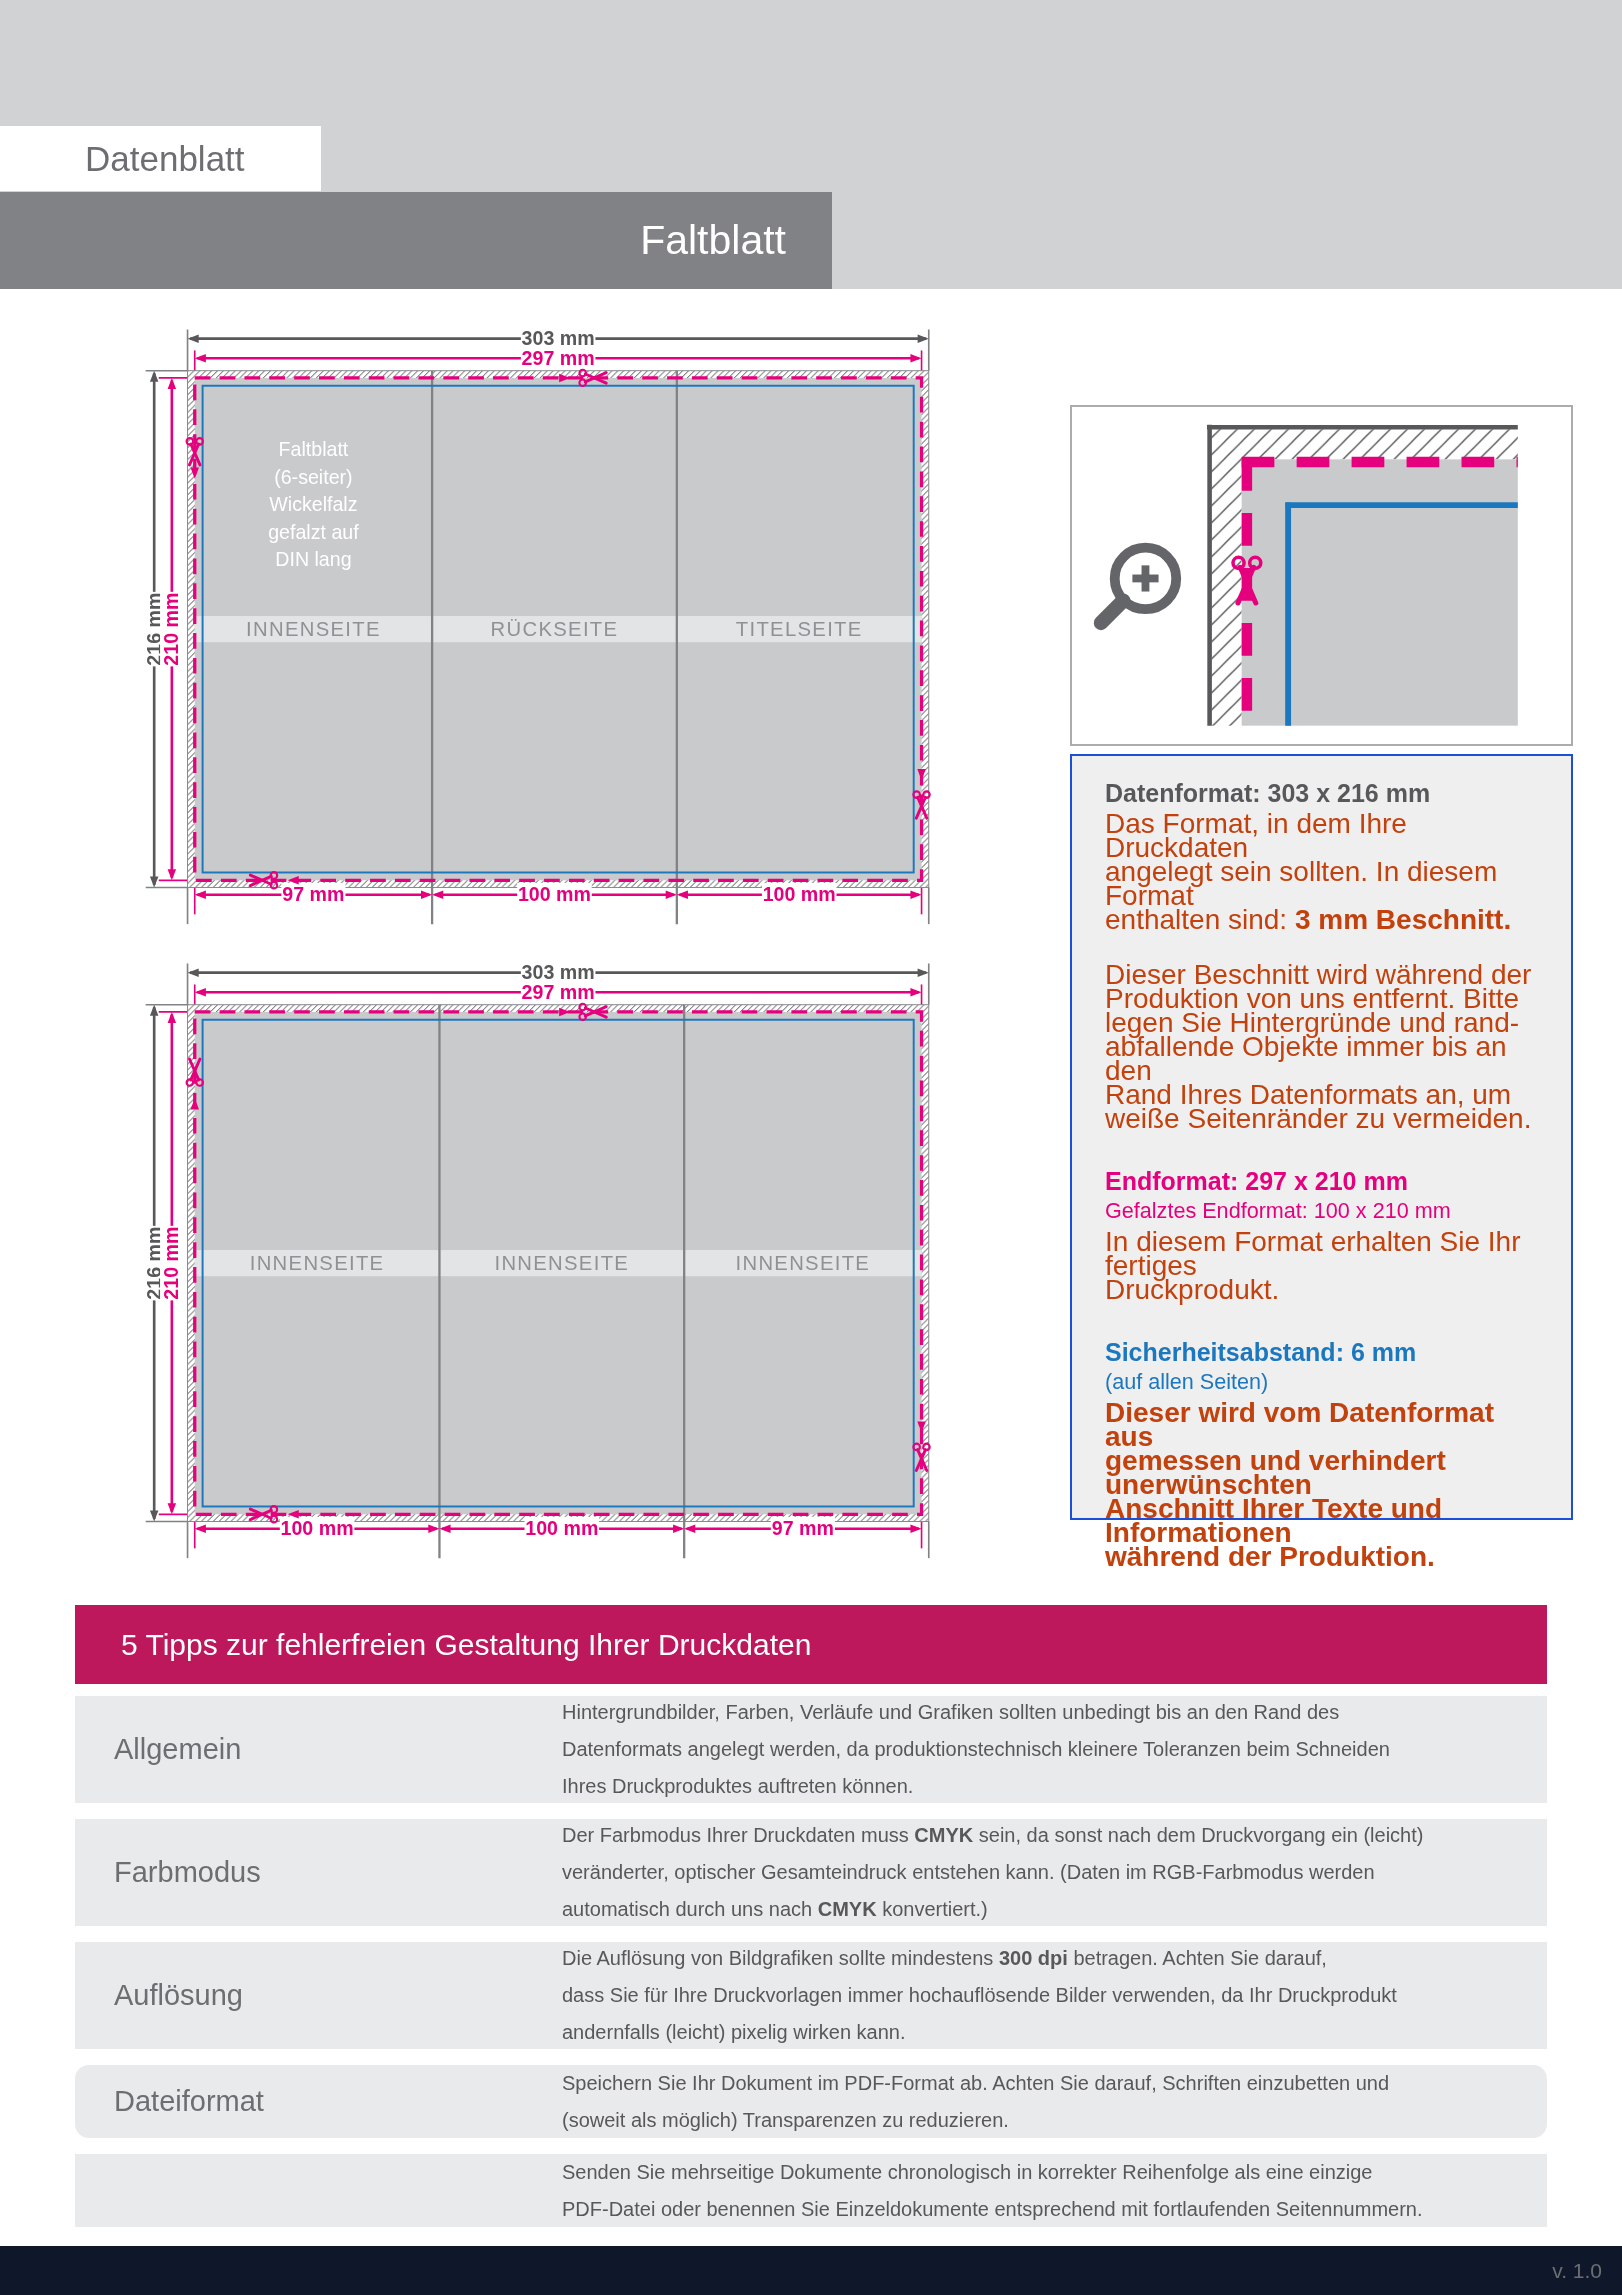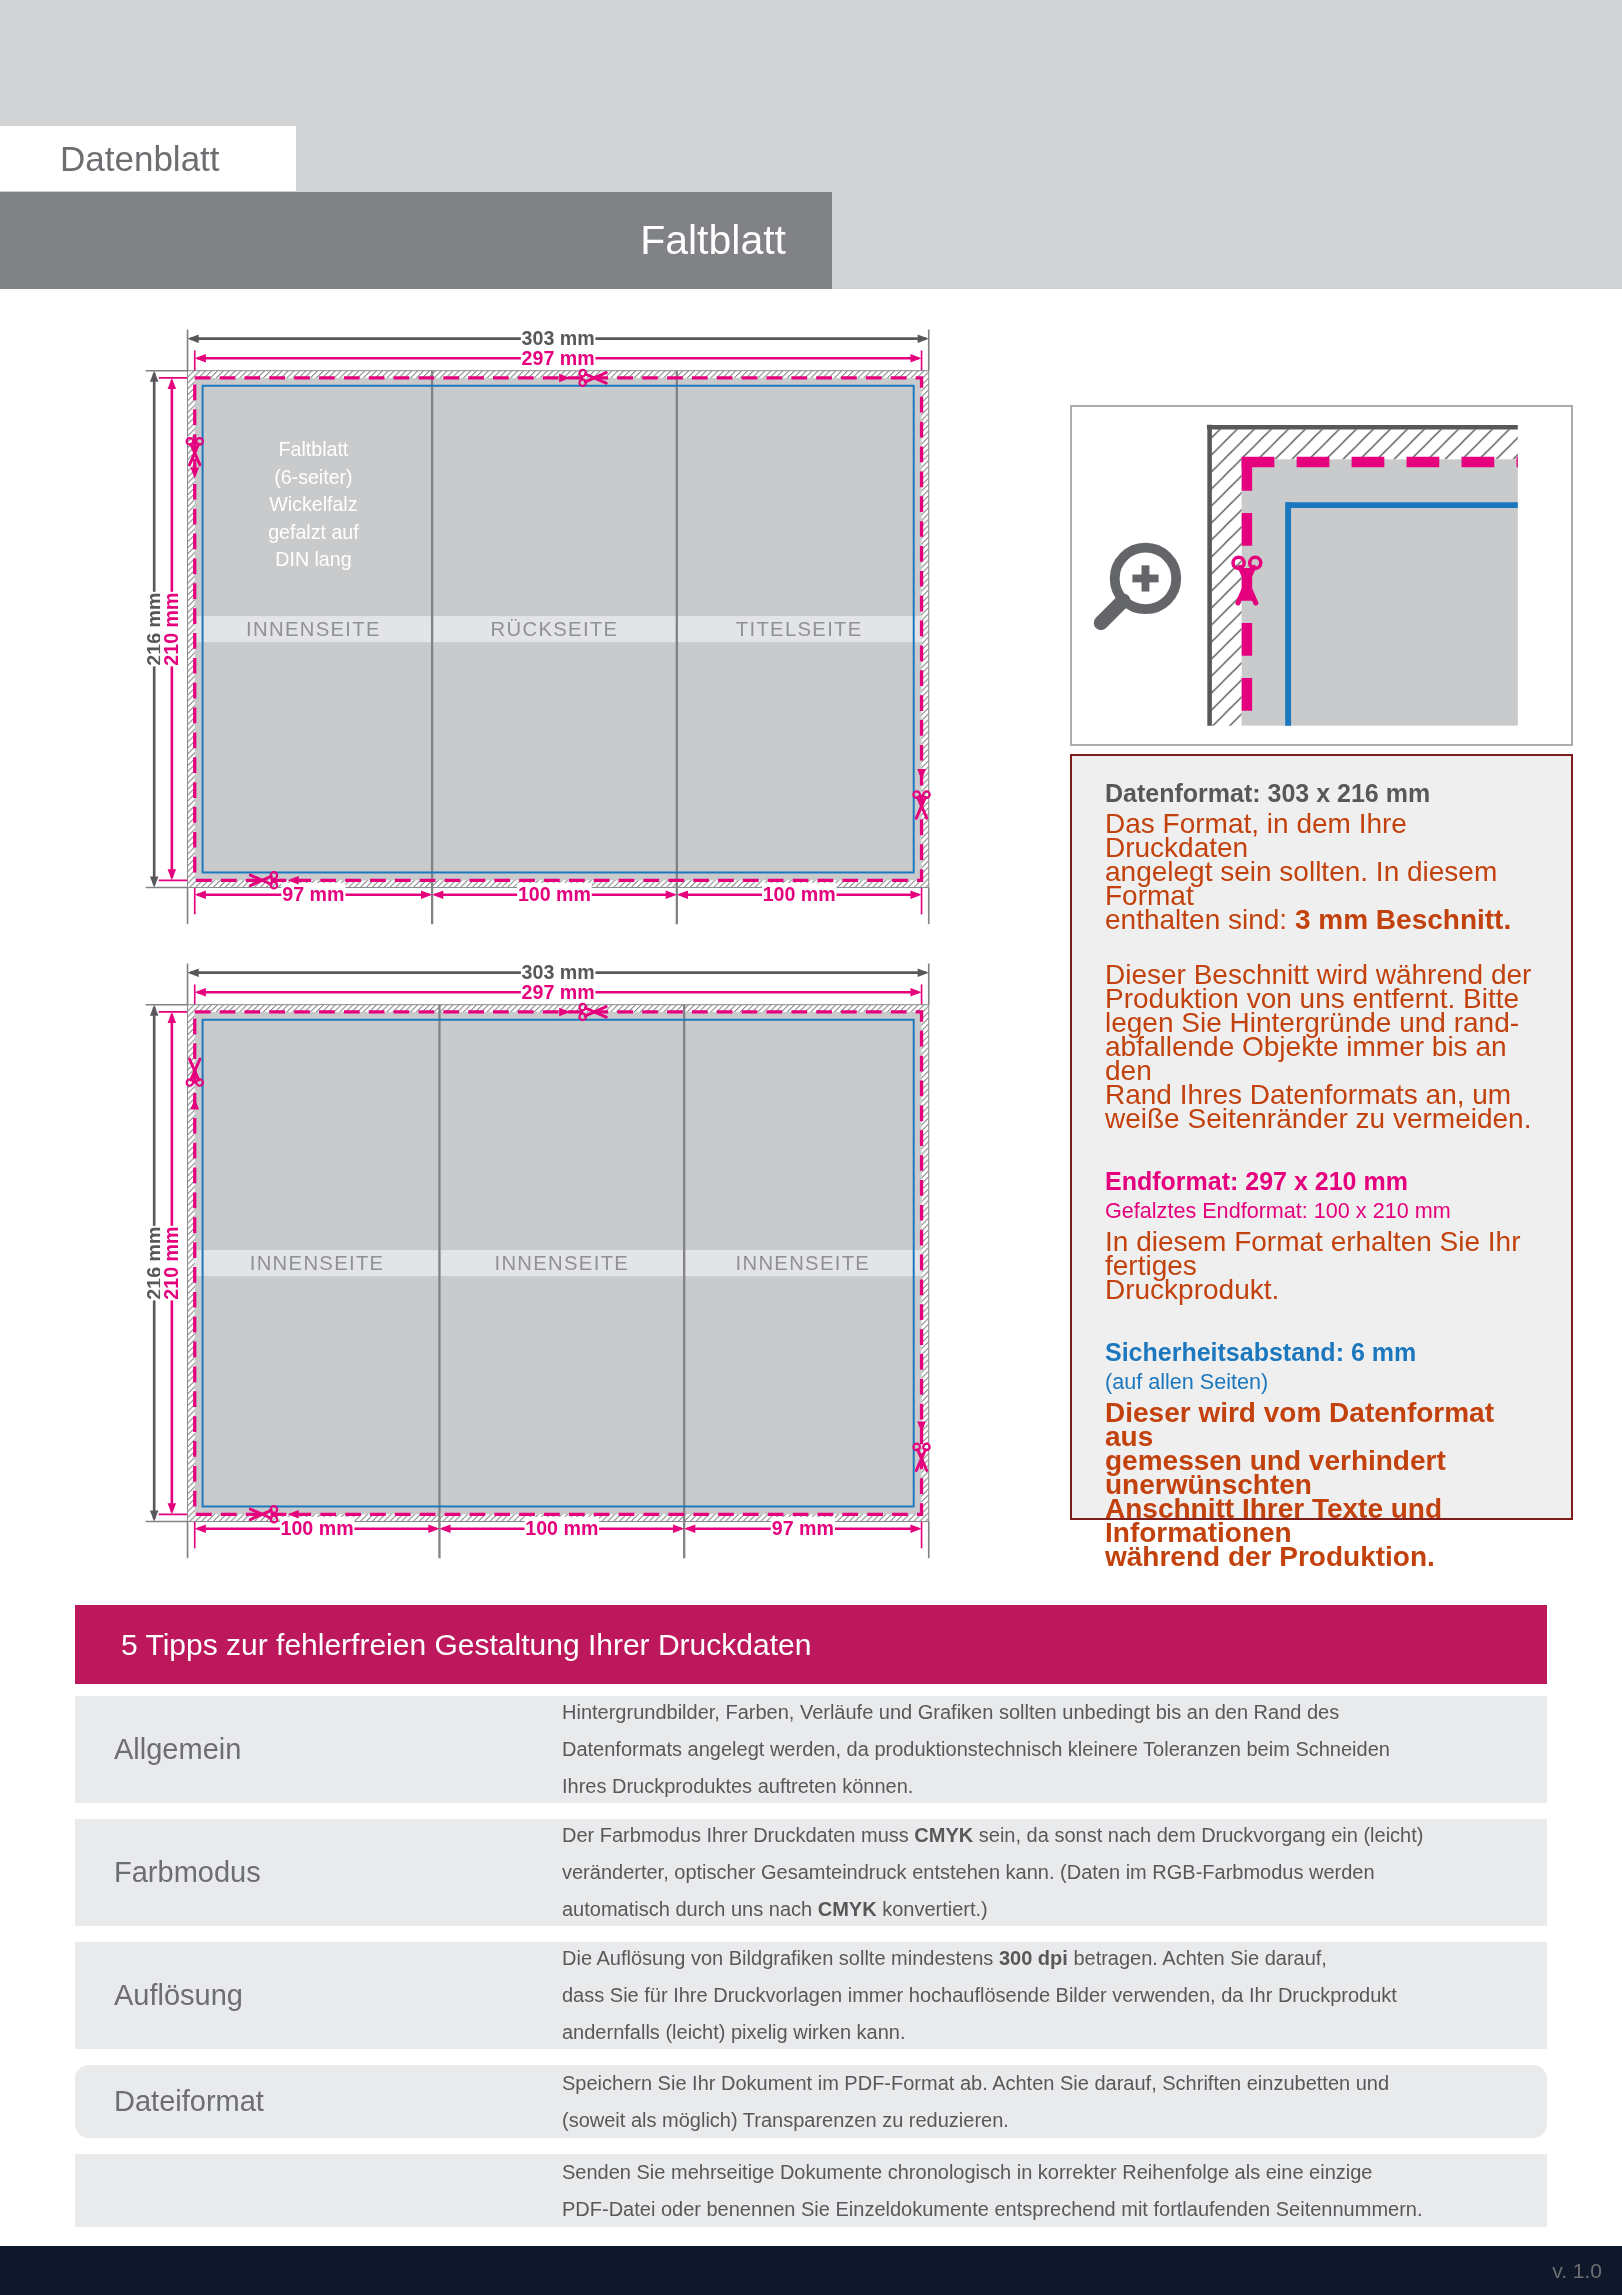--- a/index.html
+++ b/index.html
@@ -1,27 +1,27 @@
 <!DOCTYPE html>
 <html style="font-size:10.5px"><head>
 <meta charset="utf-8">
 <style>
   html,body{margin:0;padding:0;background:#fff;}
   #page{position:relative;width:1623px;height:2295px;background:#ffffff;overflow:hidden;
         font-family:"Liberation Sans","DejaVu Sans",sans-serif;}
   .abs{position:absolute;}
   
   .top-band{left:0;top:0;width:1623px;height:289px;background:#d1d2d4;}
-  .kicker-box{left:0;top:126px;width:296px;height:65px;background:#ffffff;display:flex;align-items:center;}
+  .kicker-box{left:0;top:126px;width:296px;height:65px;background:#ffffff;display:flex;align-items:center;padding-left:25px;}
   .kicker-box span{margin-left:60px;font-size:35px;color:#6d6e71;}
   .title-band{left:0;top:192px;width:832px;height:97px;background:#808285;display:flex;align-items:center;justify-content:flex-end;}
   .title-band span{margin-right:46px;font-size:41px;color:#ffffff;}
   
   .detail-box{left:1070px;top:405px;width:503px;height:341px;background:#ffffff;border:2px solid #aaacae;box-sizing:border-box;}
-  .info-panel{left:1070px;top:754px;width:503px;height:766px;background:#efeff0;border:2px solid #7f1d1d;box-sizing:border-box;padding:22px 31px 0 33px;}
+  .info-panel{left:1070px;top:754px;width:503px;height:766px;background:#efeff0;border:2px solid #1d4ed8;box-sizing:border-box;padding:22px 31px 0 33px;}
   .ip-heading{font-size:25px;font-weight:bold;line-height:30px;}
   .ip-sub{font-size:21.6px;line-height:27.5px;}
   .ip-body{font-size:28px;line-height:24px;color:#c2410c;}
   .c-dark{color:#58585a;} .c-magenta{color:#e5007d;} .c-blue{color:#1b77be;}
   
   .tips-title-band{left:75px;top:1605px;width:1472px;height:79px;background:#be185d;display:flex;align-items:center;}
   .tips-title-band span{margin-left:46px;font-size:30px;color:#ffffff;}
   .tip-row{left:75px;width:1472px;background:#e9eaeb;}
   .tip-label{position:absolute;left:39px;top:0;height:100%;display:flex;align-items:center;font-size:29px;color:#6d6e71;}
   .tip-text{position:absolute;left:487px;top:0;height:100%;display:flex;align-items:center;font-size:20px;line-height:37px;color:#58585a;}

